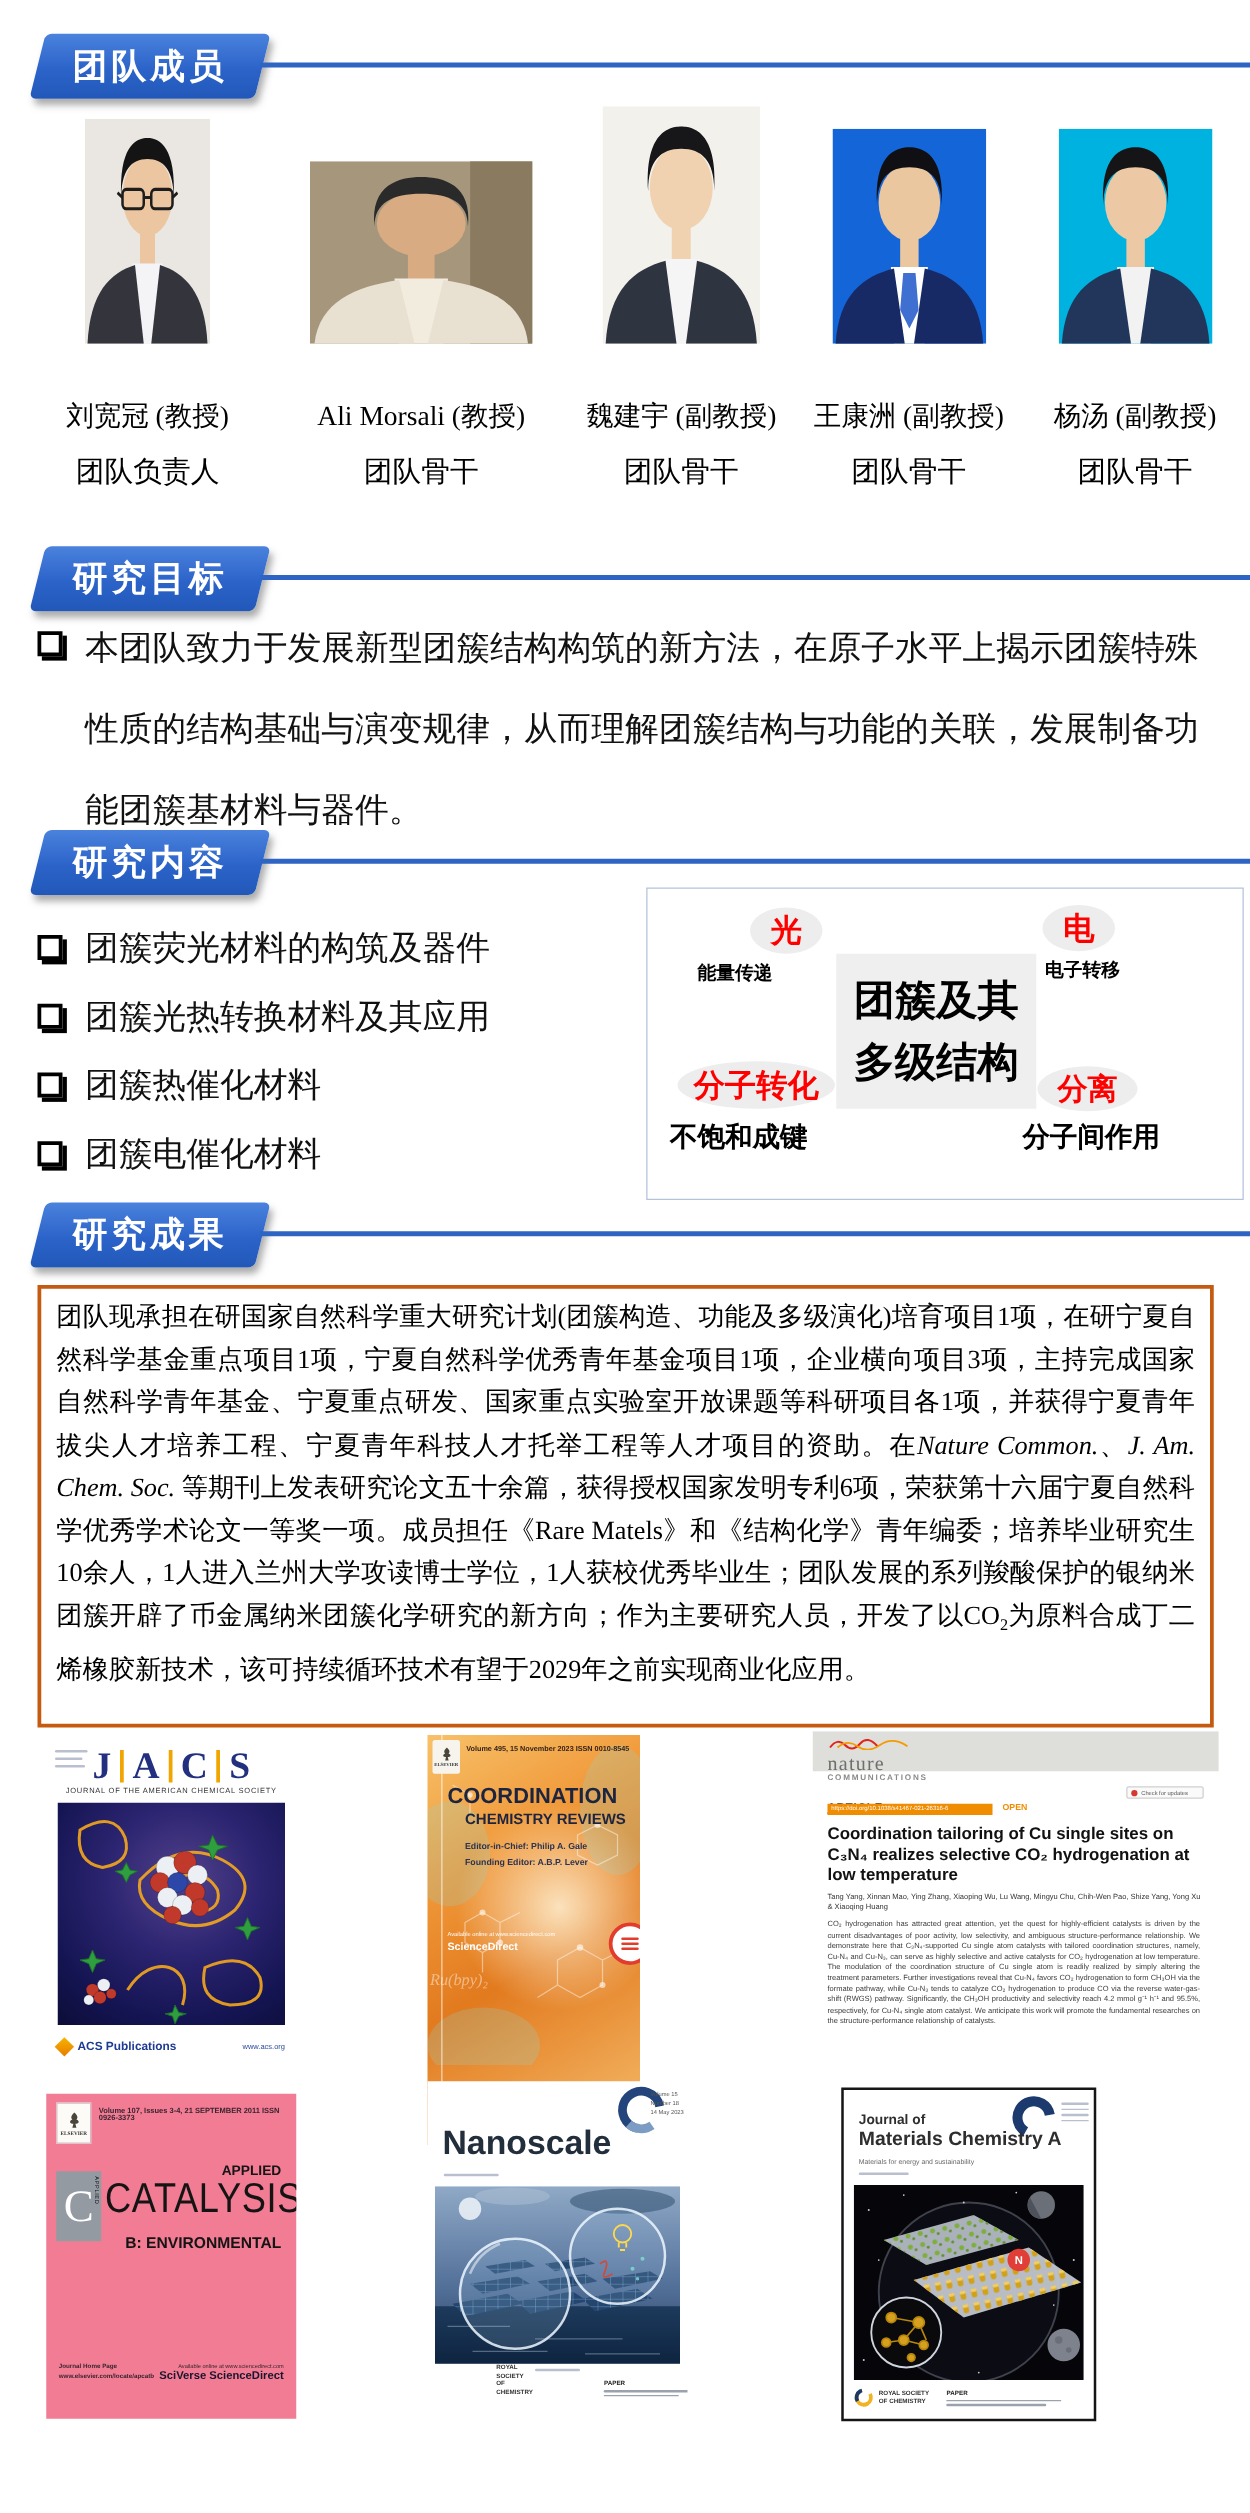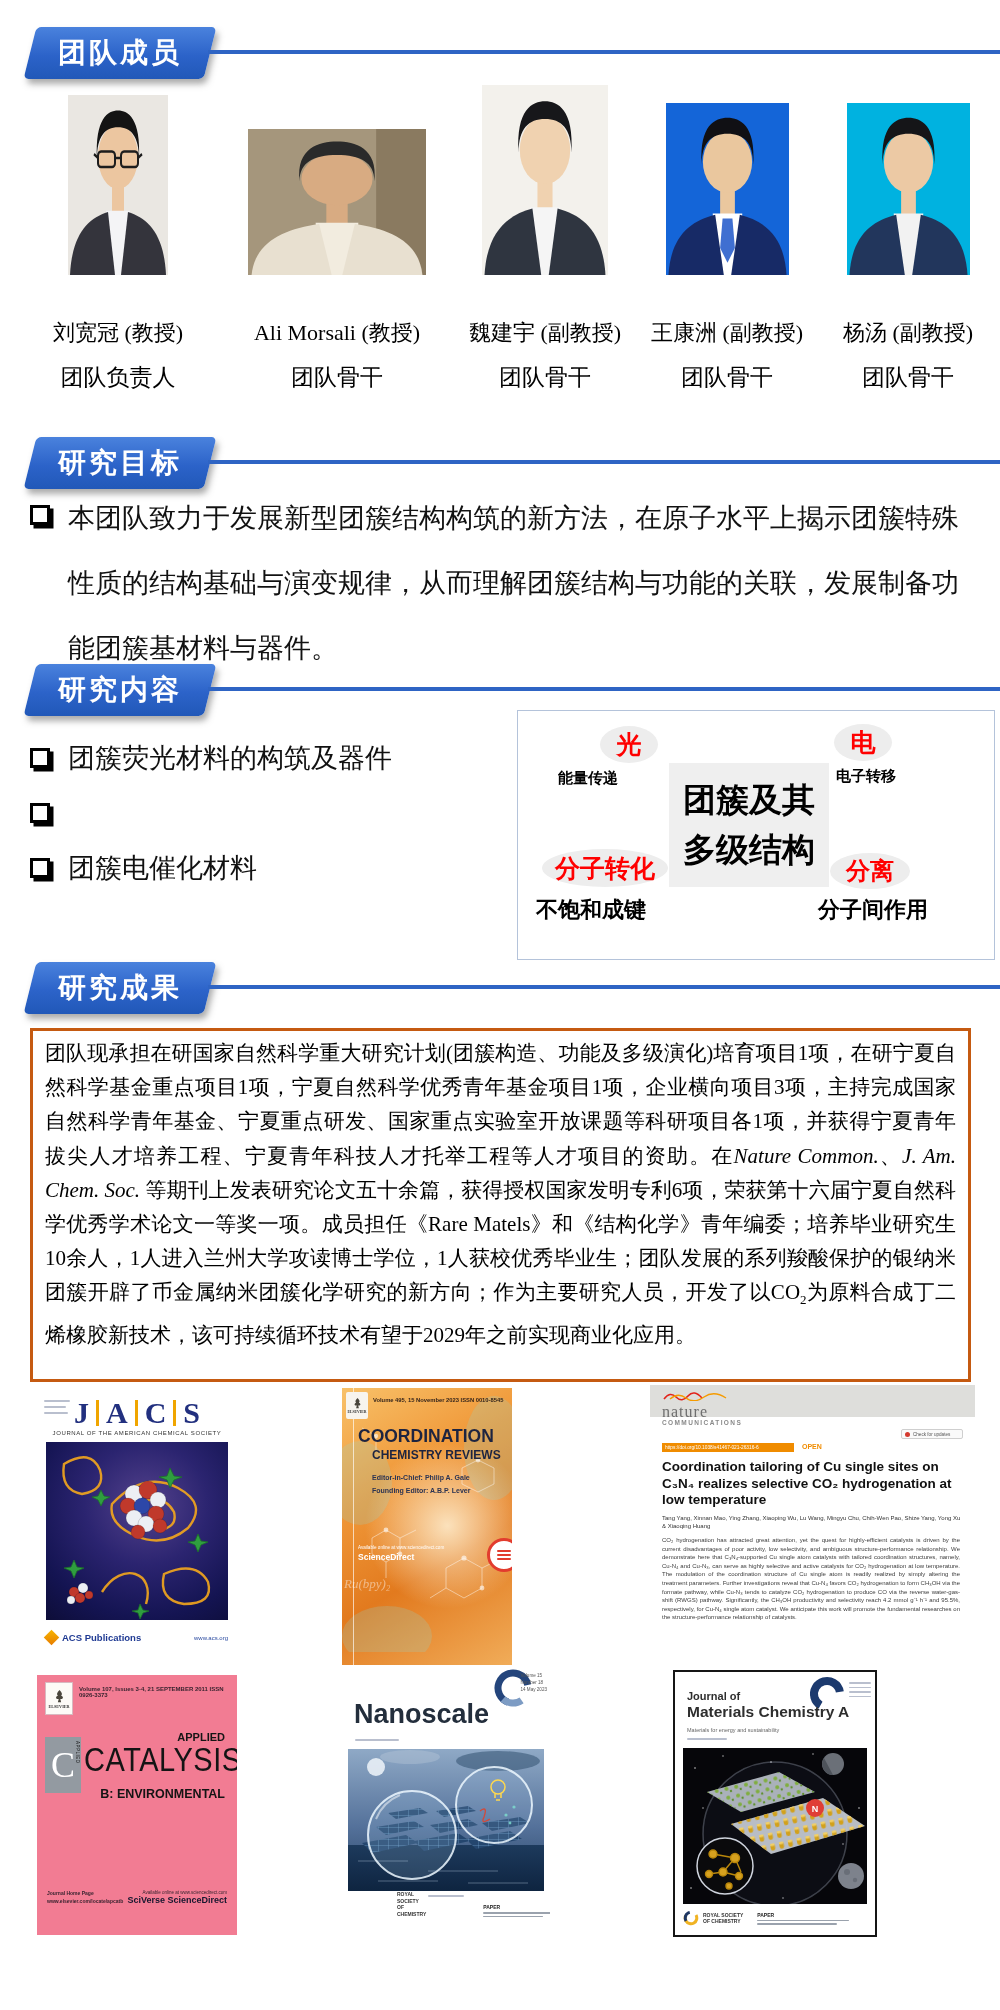--- a/index.html
+++ b/index.html
@@ -275,20 +275,25 @@
   </div>
   <div class="hline" style="top:687px"></div>
 
   <div class="clist">
     <div class="item">
         <span class="sqbullet"></span>
         <span>团簇荧光材料的构筑及器件</span>
       </div>
     <div class="item">
         <span class="sqbullet"></span>
+        <span>团簇光热转换材料及其应用</span>
+      </div>
+    <div class="item">
+        <span class="sqbullet"></span>
+        <span>团簇热催化材料</span>
       </div>
     <div class="item">
         <span class="sqbullet"></span>
         <span>团簇电催化材料</span>
       </div>
   </div>
 
   <div class="diagram">
     <div class="d-ell" style="left:82px;top:15px;width:58px;height:37px;font-size:25px">光</div>
     <div class="d-ell" style="left:316px;top:13px;width:58px;height:37px;font-size:25px">电</div>

